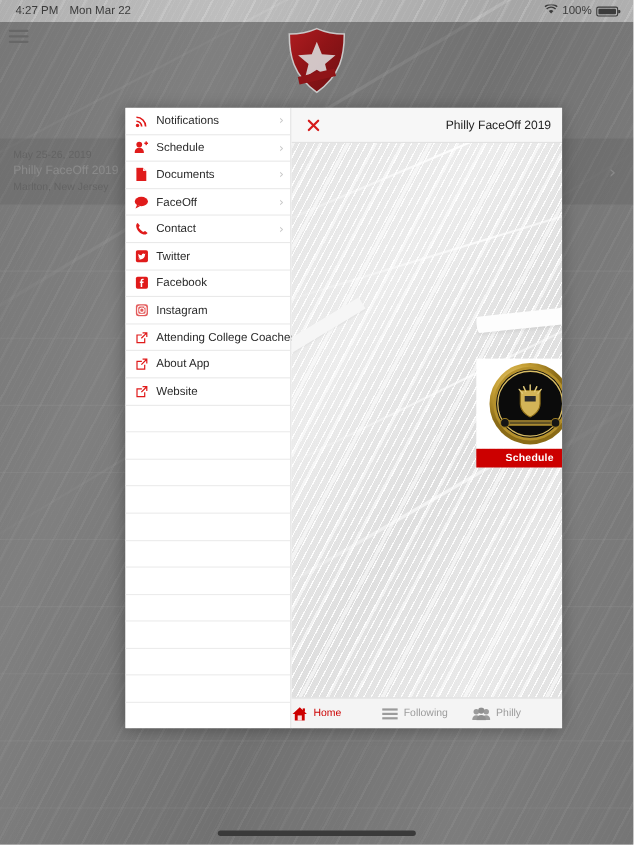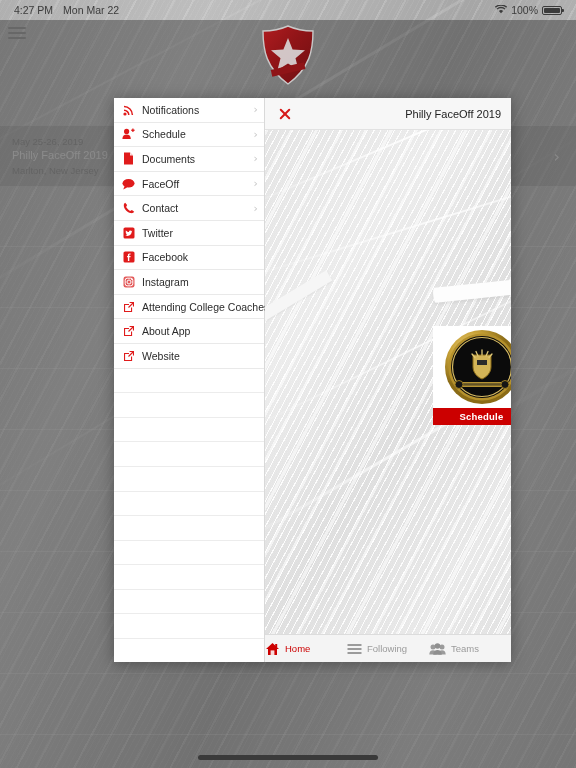--- a/index.html
+++ b/index.html
@@ -512,21 +512,21 @@
           <span class="tab-ico">
             <svg width="17" height="12" viewBox="0 0 17 12" aria-hidden="true">
               <circle cx="4" cy="4" r="2.5" fill="#9b9b9b"></circle>
               <circle cx="13" cy="4" r="2.5" fill="#9b9b9b"></circle>
               <circle cx="8.5" cy="3" r="2.8" fill="#8f8f8f"></circle>
               <path d="M0.3 11.5 C0.3 8.6 1.8 7.2 4 7.2 C6.2 7.2 7.7 8.6 7.7 11.5 Z" fill="#9b9b9b"></path>
               <path d="M9.3 11.5 C9.3 8.6 10.8 7.2 13 7.2 C15.2 7.2 16.7 8.6 16.7 11.5 Z" fill="#9b9b9b"></path>
               <path d="M4.2 11.8 C4.2 8.5 6 6.9 8.5 6.9 C11 6.9 12.8 8.5 12.8 11.8 Z" fill="#8f8f8f"></path>
             </svg>
           </span>
-          <span>Teams</span>
+          <span>Philly</span>
         </div>
       </div>
 
     </div>
   </div>
 
   <div class="home-ind"></div>
 </div>
 
 </body></html>

